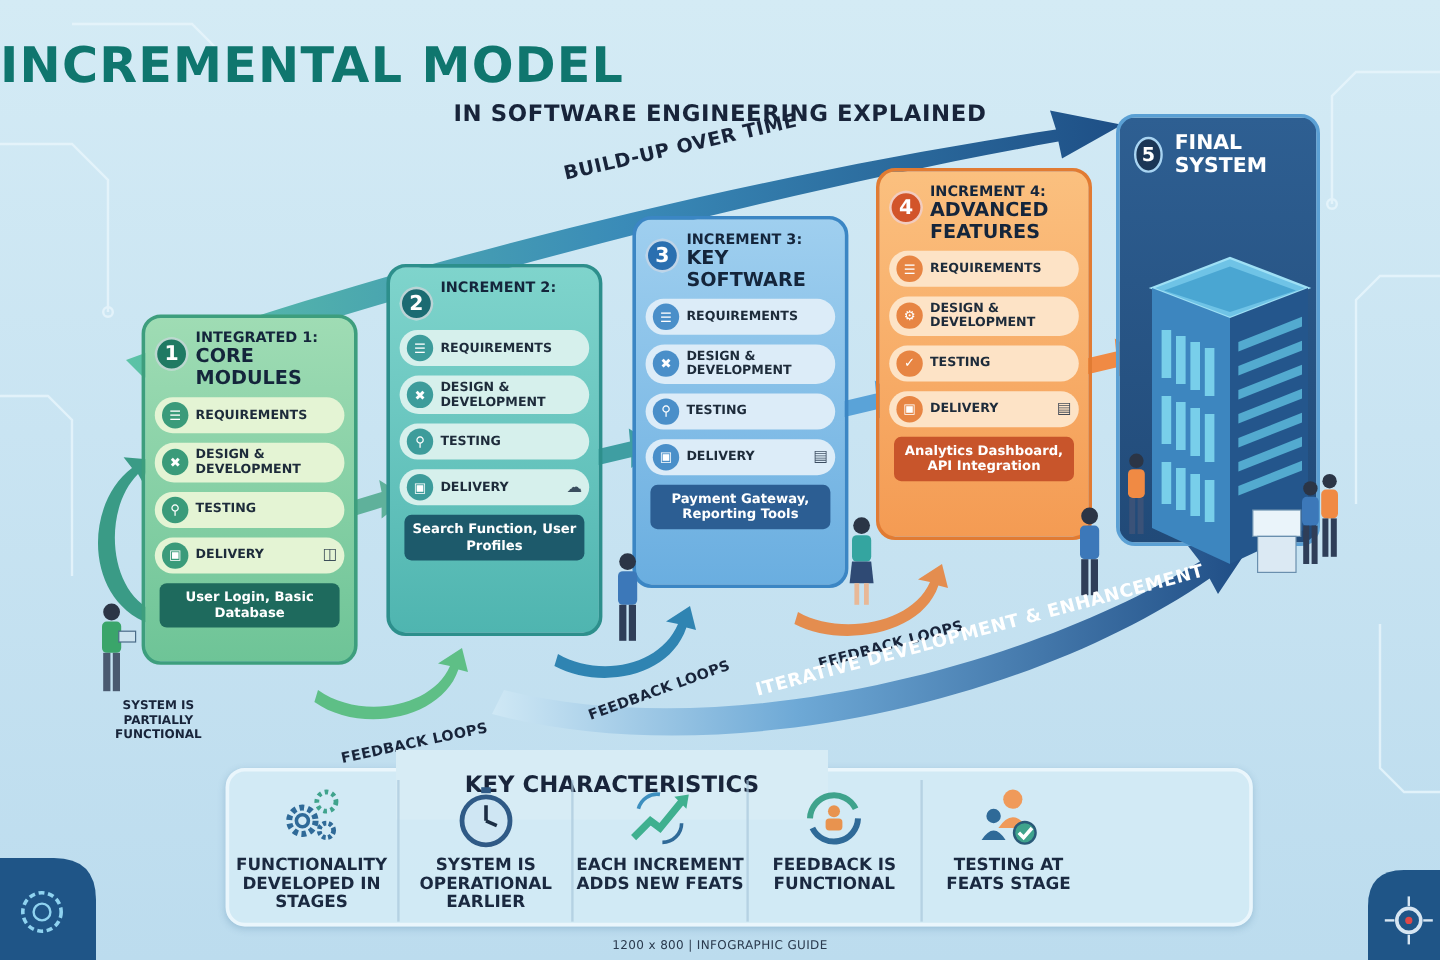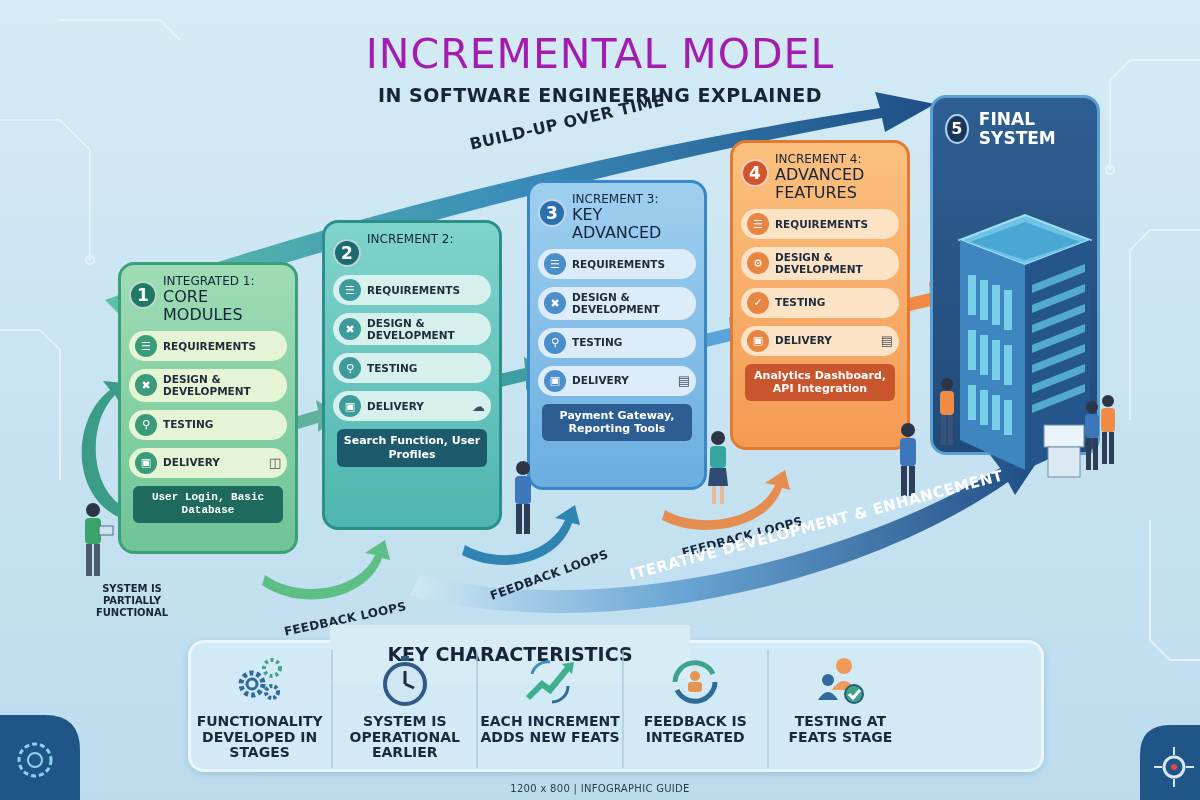--- a/index.html
+++ b/index.html
@@ -5,43 +5,43 @@
   * { box-sizing: border-box; margin: 0; padding: 0; }
   html, body { width: 1200px; height: 800px; overflow: hidden; }
   body {
     font-family: "DejaVu Sans", sans-serif;
     background: linear-gradient(180deg, #d4ebf5 0%, #c9e4f2 45%, #bcdcee 100%);
     position: relative;
     color: #14253b;
   }
   .bg-circuit { position: absolute; inset: 0; pointer-events: none; }
   .title {
-    position: absolute; left: 0; right: 0; top: 30px; text-align: center;
-    font-size: 41px; font-weight: normal; letter-spacing: 1px; color: #a21caf;
+    position: absolute; left: 0; right: 0; top: 30px; 
+    font-size: 41px; font-weight: bold; letter-spacing: 1px; color: #0f766e;
   }
   .subtitle {
     position: absolute; left: 0; right: 0; top: 84px; text-align: center;
     font-size: 19px; font-weight: bold; letter-spacing: 0.5px; color: #18243a;
   }
   .arrows { position: absolute; inset: 0; pointer-events: none; }
   .build-up {
     position: absolute; left: 470px; top: 135px; font-size: 16px; font-weight: bold;
     color: #18243a; transform: rotate(-13deg); transform-origin: left center; letter-spacing: 0.5px;
   }
   .card {
     position: absolute; width: 180px; border-radius: 16px; border: 3px solid;
     padding: 10px 8px 0 8px;
   }
   .card .head { display: flex; align-items: flex-start; gap: 6px; margin-bottom: 8px; }
   .card .num {
     flex: 0 0 28px; height: 28px; border-radius: 50%; color: #fff; font-weight: bold;
     display: flex; align-items: center; justify-content: center; font-size: 17px;
     border: 2px solid rgba(255,255,255,0.7); margin-top: 6px;
   }
-  .card .head-text { font-weight: normal; line-height: 1.1; }
+  .card .head-text { font-weight: bold; line-height: 1.1; }
   .card .inc-label { font-size: 12px; }
   .card .inc-name { font-size: 16px; }
   .step {
     display: flex; align-items: center; gap: 6px; border-radius: 16px;
     padding: 4px 6px; margin-bottom: 8px; min-height: 30px; position: relative;
   }
   .step .ic {
     flex: 0 0 22px; height: 22px; border-radius: 50%; display: flex; align-items: center;
     justify-content: center; font-size: 11px; color: #fff;
   }
@@ -49,21 +49,21 @@
   .step .extra { margin-left: auto; font-size: 13px; opacity: 0.8; }
   .features {
     border-radius: 6px; color: #fff; font-size: 11px; font-weight: bold; text-align: center;
     padding: 5px 4px; line-height: 1.25; margin: 4px 4px 0 4px;
   }
   
   .c1 { background: linear-gradient(180deg,#9fdcb4,#6ec497); border-color: #3d9e7d; }
   .c1 .num { background: #1f7a63; }
   .c1 .step { background: #e4f4d4; }
   .c1 .step .ic { background: #3a9b7a; }
-  .c1 .features { background: #1e6a5d; font-family: Liberation Mono, monospace; }
+  .c1 .features { background: #1e6a5d; }
   .c2 { background: linear-gradient(180deg,#7fd4cc,#4fb5b0); border-color: #2d8f8c; }
   .c2 .num { background: #1b6b72; }
   .c2 .step { background: #d6f0ec; }
   .c2 .step .ic { background: #3d9c9b; }
   .c2 .features { background: #1d5a6b; }
   .c3 { background: linear-gradient(180deg,#9fcfef,#6aaee0); border-color: #3b86c4; }
   .c3 .num { background: #2a6fb0; }
   .c3 .step { background: #dcecf8; }
   .c3 .step .ic { background: #4a8fc9; }
   .c3 .features { background: #2c5e93; }
@@ -223,21 +223,21 @@
       <span class="extra">☁</span>
     </div>
   <div class="features">Search Function, User Profiles</div>
 </div>
 
 <div class="card c3" style="left:527px; top:180px; height:310px;">
   <div class="head">
     <div class="num">3</div>
     <div class="head-text">
       <div class="inc-label">INCREMENT 3:</div>
-      <div class="inc-name">KEY ADVANCED</div>
+      <div class="inc-name">KEY SOFTWARE</div>
     </div>
   </div>
   <div class="step">
       <span class="ic">☰</span>
       <span class="lbl">REQUIREMENTS</span>
     </div>
   <div class="step">
       <span class="ic">✖</span>
       <span class="lbl">DESIGN &amp; DEVELOPMENT</span>
     </div>
@@ -399,21 +399,21 @@
     </svg>
     <div class="txt">EACH INCREMENT ADDS NEW FEATS</div>
   </div>
   <div class="kc-item">
     <svg viewBox="0 0 60 54">
       <path d="M10 28 A20 20 0 0 1 48 20" fill="none" stroke="#3fa38c" stroke-width="5"></path>
       <path d="M50 28 A20 20 0 0 1 12 36" fill="none" stroke="#2f6a98" stroke-width="5"></path>
       <circle cx="30" cy="22" r="5" fill="#e8934f"></circle>
       <rect x="23" y="28" width="14" height="10" rx="3" fill="#e8934f"></rect>
     </svg>
-    <div class="txt">FEEDBACK IS INTEGRATED</div>
+    <div class="txt">FEEDBACK IS FUNCTIONAL</div>
   </div>
   <div class="kc-item">
     <svg viewBox="0 0 60 54">
       <circle cx="34" cy="12" r="8" fill="#f09a5a"></circle>
       <path d="M22 36 Q34 18 46 36 Z" fill="#f09a5a"></path>
       <circle cx="18" cy="26" r="6" fill="#2f6a98"></circle>
       <path d="M8 46 Q18 30 28 46 Z" fill="#2f6a98"></path>
       <circle cx="44" cy="40" r="9" fill="#3fa38c" stroke="#2a5a78" stroke-width="2"></circle>
       <polyline points="39,40 43,44 50,36" fill="none" stroke="#fff" stroke-width="3"></polyline>
     </svg>

